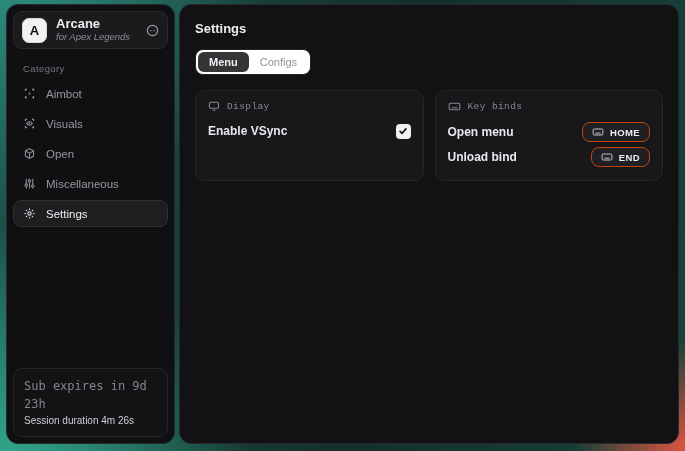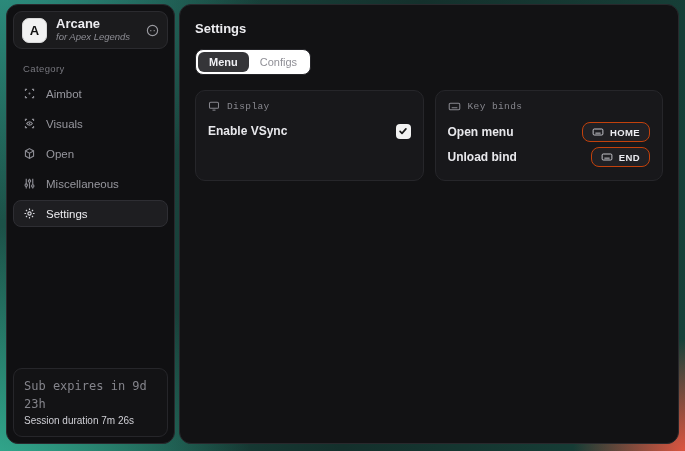--- a/index.html
+++ b/index.html
@@ -192,21 +192,21 @@
         </span>
         <span>Settings</span>
       </div>
 
     </div>
 
     <div class="sb-spacer"></div>
 
     <div class="session-card">
       <div class="session-line1">Sub expires in 9d 23h</div>
-      <div class="session-line2">Session duration 7m 26s</div>
+      <div class="session-line2">Session duration 4m 26s</div>
     </div>
 
   </div>
 
   <div class="panel main">
 
     <div class="page-title">Settings</div>
 
     <div class="tabs">
       <div class="tab active">Menu</div>

